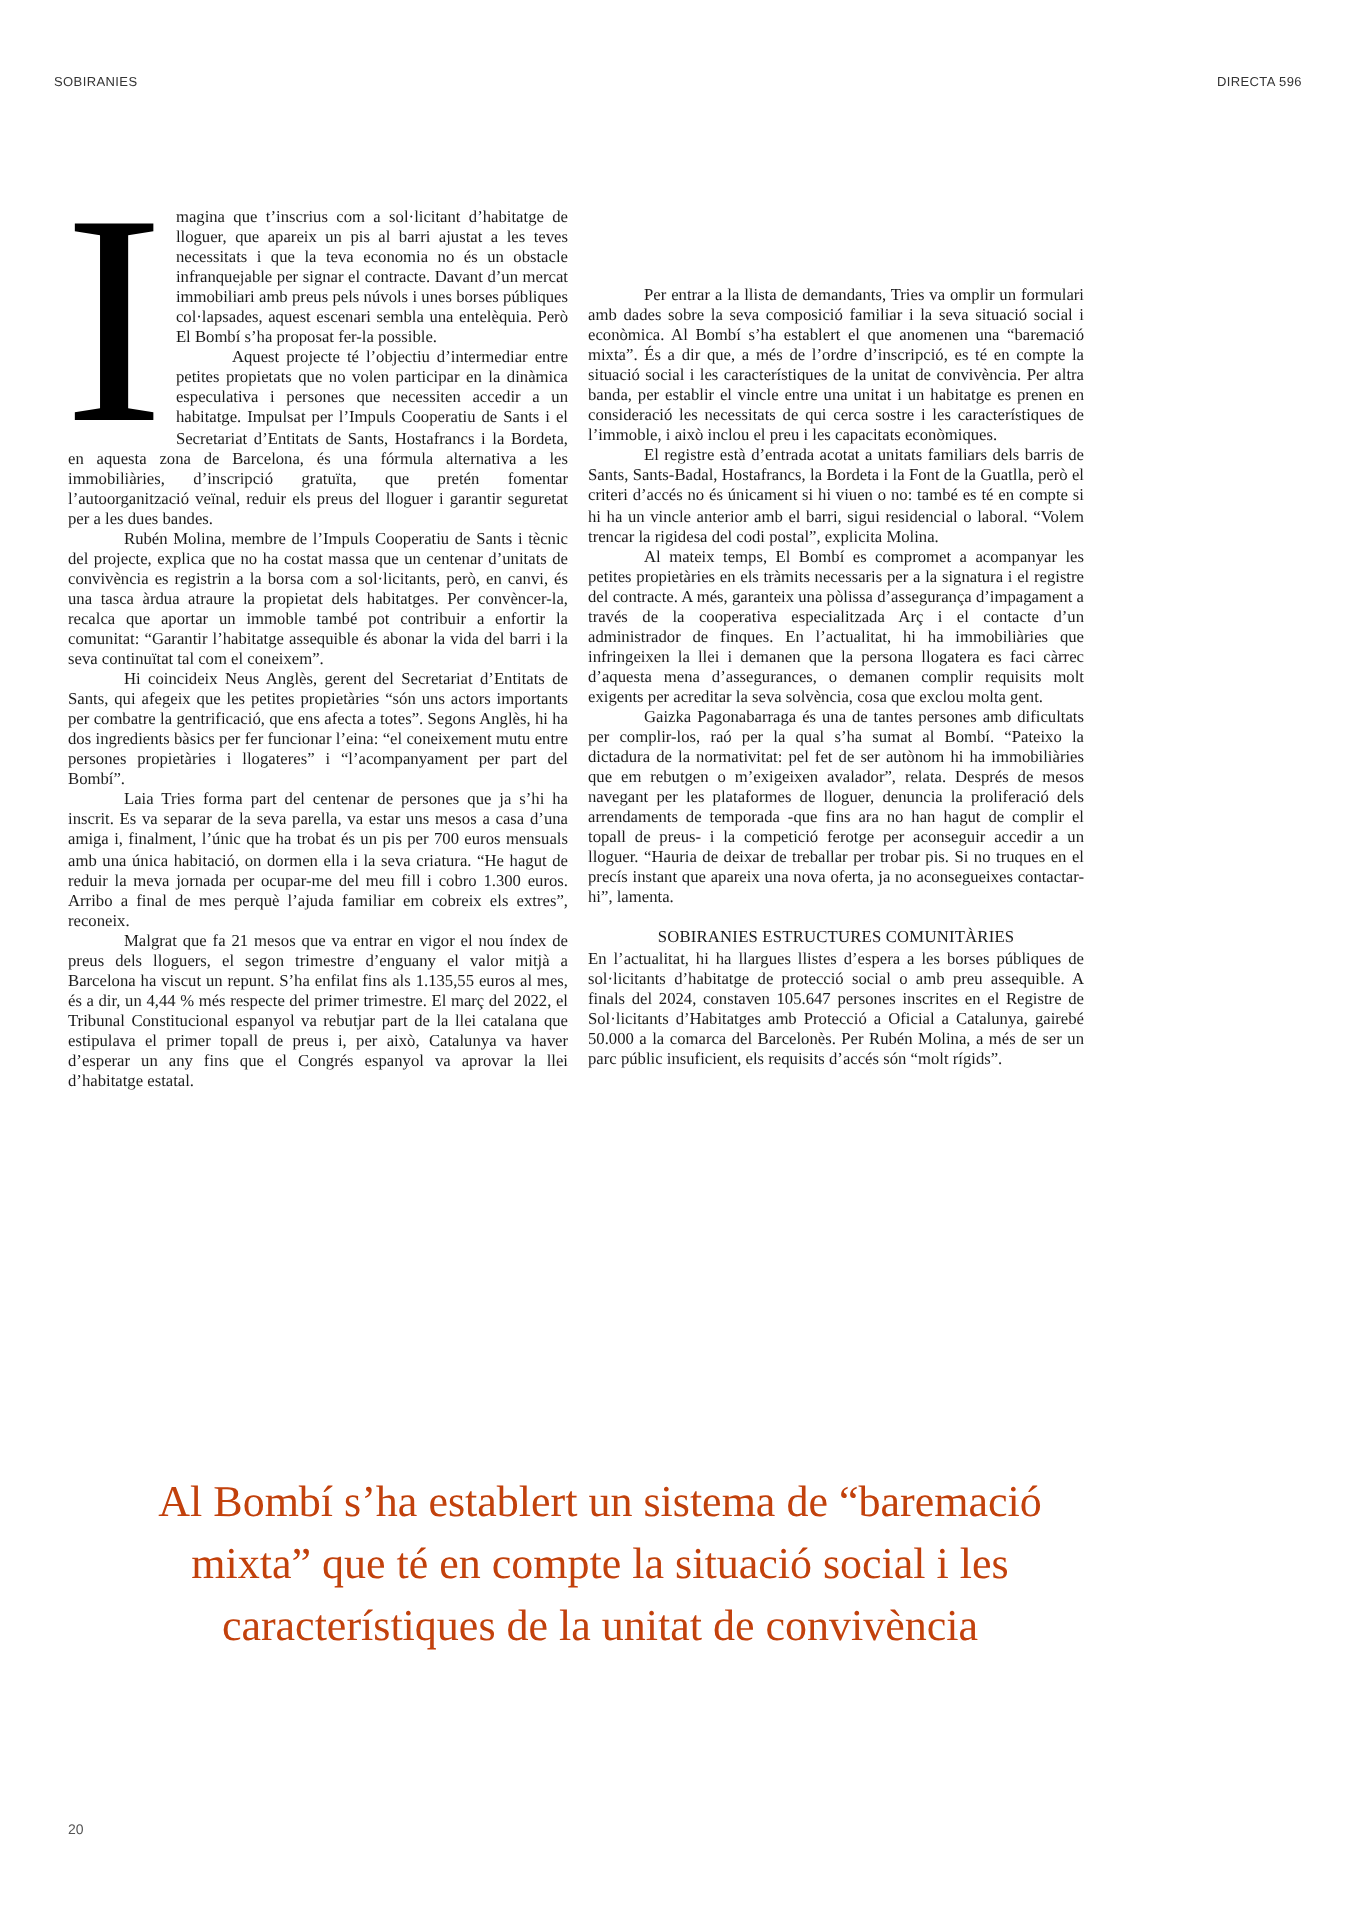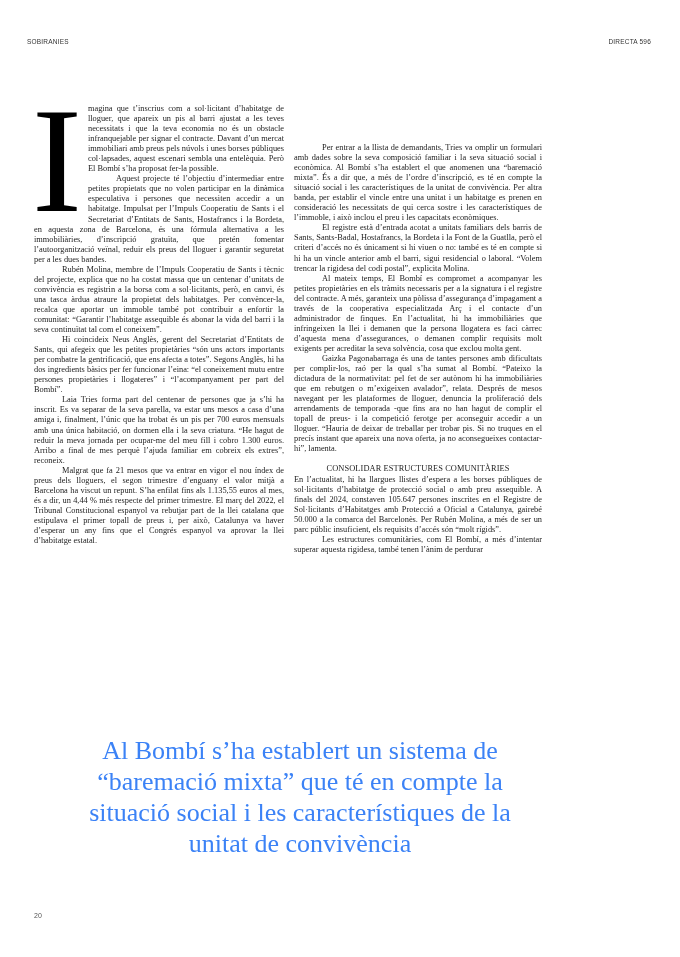--- a/index.html
+++ b/index.html
@@ -7,21 +7,21 @@
   .running { position:absolute; top:38px; font-family:"Liberation Sans", sans-serif; font-size:6.5px; letter-spacing:0.2px; color:#333; }
   .running.left { left:27px; }
   .running.right { right:29px; }
   .col { position:absolute; top:104px; font-family:"Liberation Serif", serif; font-size:8.35px; line-height:10.05px; text-align:justify; hyphens:auto; color:#1c1c1c; }
   .col.left { left:34px; width:250px; }
   .col.right { left:294px; width:248px;margin-top:39px; }
   .col p { margin:0; text-indent:28px; }
   .col p.first { text-indent:0; }
   .dropcap { float:left; font-family:"Liberation Serif", serif; font-size:150px; line-height:112px; height:114px; margin:0 6px 0 -2px; color:#000; font-weight:normal; }
   .subhead { text-align:center; text-indent:0 !important; margin-top:10px !important; letter-spacing:0.1px; }
-  .pullquote { position:absolute; left:60px; width:480px; top:735px; font-family:"Liberation Serif", serif; font-size:26px; line-height:31px; text-align:center; color:#3b82f6; }
+  .pullquote { position:absolute; left:60px; width:480px; top:735px; font-family:"Liberation Serif", serif; font-size:22px; line-height:31px; text-align:center; color:#c2410c; }
   .pagenum { position:absolute; left:34px; top:912px; font-family:"Liberation Sans", sans-serif; font-size:7px; color:#555; }
 </style>
 </head>
 <body>
 
 <div class="running left">SOBIRANIES</div>
 <div class="running right">DIRECTA 596</div>
 
 <div class="col left">
   <span class="dropcap">I</span>
@@ -31,20 +31,19 @@
   <p>Hi coincideix Neus Anglès, gerent del Secretariat d’Entitats de Sants, qui afegeix que les petites propietàries “són uns actors importants per combatre la gentrificació, que ens afecta a totes”. Segons Anglès, hi ha dos ingredients bàsics per fer funcionar l’eina: “el coneixement mutu entre persones propietàries i llogateres” i “l’acompanyament per part del Bombí”.</p>
   <p>Laia Tries forma part del centenar de persones que ja s’hi ha inscrit. Es va separar de la seva parella, va estar uns mesos a casa d’una amiga i, finalment, l’únic que ha trobat és un pis per 700 euros mensuals amb una única habitació, on dormen ella i la seva criatura. “He hagut de reduir la meva jornada per ocupar-me del meu fill i cobro 1.300 euros. Arribo a final de mes perquè l’ajuda familiar em cobreix els extres”, reconeix.</p>
   <p>Malgrat que fa 21 mesos que va entrar en vigor el nou índex de preus dels lloguers, el segon trimestre d’enguany el valor mitjà a Barcelona ha viscut un repunt. S’ha enfilat fins als 1.135,55 euros al mes, és a dir, un 4,44 % més respecte del primer trimestre. El març del 2022, el Tribunal Constitucional espanyol va rebutjar part de la llei catalana que estipulava el primer topall de preus i, per això, Catalunya va haver d’esperar un any fins que el Congrés espanyol va aprovar la llei d’habitatge estatal.</p>
 </div>
 
 <div class="col right">
   <p>Per entrar a la llista de demandants, Tries va omplir un formulari amb dades sobre la seva composició familiar i la seva situació social i econòmica. Al Bombí s’ha establert el que anomenen una “baremació mixta”. És a dir que, a més de l’ordre d’inscripció, es té en compte la situació social i les característiques de la unitat de convivència. Per altra banda, per establir el vincle entre una unitat i un habitatge es prenen en consideració les necessitats de qui cerca sostre i les característiques de l’immoble, i això inclou el preu i les capacitats econòmiques.</p>
   <p>El registre està d’entrada acotat a unitats familiars dels barris de Sants, Sants-Badal, Hostafrancs, la Bordeta i la Font de la Guatlla, però el criteri d’accés no és únicament si hi viuen o no: també es té en compte si hi ha un vincle anterior amb el barri, sigui residencial o laboral. “Volem trencar la rigidesa del codi postal”, explicita Molina.</p>
   <p>Al mateix temps, El Bombí es compromet a acompanyar les petites propietàries en els tràmits necessaris per a la signatura i el registre del contracte. A més, garanteix una pòlissa d’assegurança d’impagament a través de la cooperativa especialitzada Arç i el contacte d’un administrador de finques. En l’actualitat, hi ha immobiliàries que infringeixen la llei i demanen que la persona llogatera es faci càrrec d’aquesta mena d’assegurances, o demanen complir requisits molt exigents per acreditar la seva solvència, cosa que exclou molta gent.</p>
   <p>Gaizka Pagonabarraga és una de tantes persones amb dificultats per complir-los, raó per la qual s’ha sumat al Bombí. “Pateixo la dictadura de la normativitat: pel fet de ser autònom hi ha immobiliàries que em rebutgen o m’exigeixen avalador”, relata. Després de mesos navegant per les plataformes de lloguer, denuncia la proliferació dels arrendaments de temporada -que fins ara no han hagut de complir el topall de preus- i la competició ferotge per aconseguir accedir a un lloguer. “Hauria de deixar de treballar per trobar pis. Si no truques en el precís instant que apareix una nova oferta, ja no aconsegueixes contactar-hi”, lamenta.</p>
-  <p class="subhead">CONSOLIDAR ESTRUCTURES COMUNITÀRIES</p>
+  <p class="subhead">SOBIRANIES ESTRUCTURES COMUNITÀRIES</p>
   <p class="first">En l’actualitat, hi ha llargues llistes d’espera a les borses públiques de sol·licitants d’habitatge de protecció social o amb preu assequible. A finals del 2024, constaven 105.647 persones inscrites en el Registre de Sol·licitants d’Habitatges amb Protecció a Oficial a Catalunya, gairebé 50.000 a la comarca del Barcelonès. Per Rubén Molina, a més de ser un parc públic insuficient, els requisits d’accés són “molt rígids”.</p>
-  <p>Les estructures comunitàries, com El Bombí, a més d’intentar superar aquesta rigidesa, també tenen l’ànim de perdurar</p>
 </div>
 
 <div class="pullquote">Al Bombí s’ha establert un sistema de “baremació mixta” que té en compte la situació social i les característiques de la unitat de convivència</div>
 
 <div class="pagenum">20</div>
 
 </body></html>

